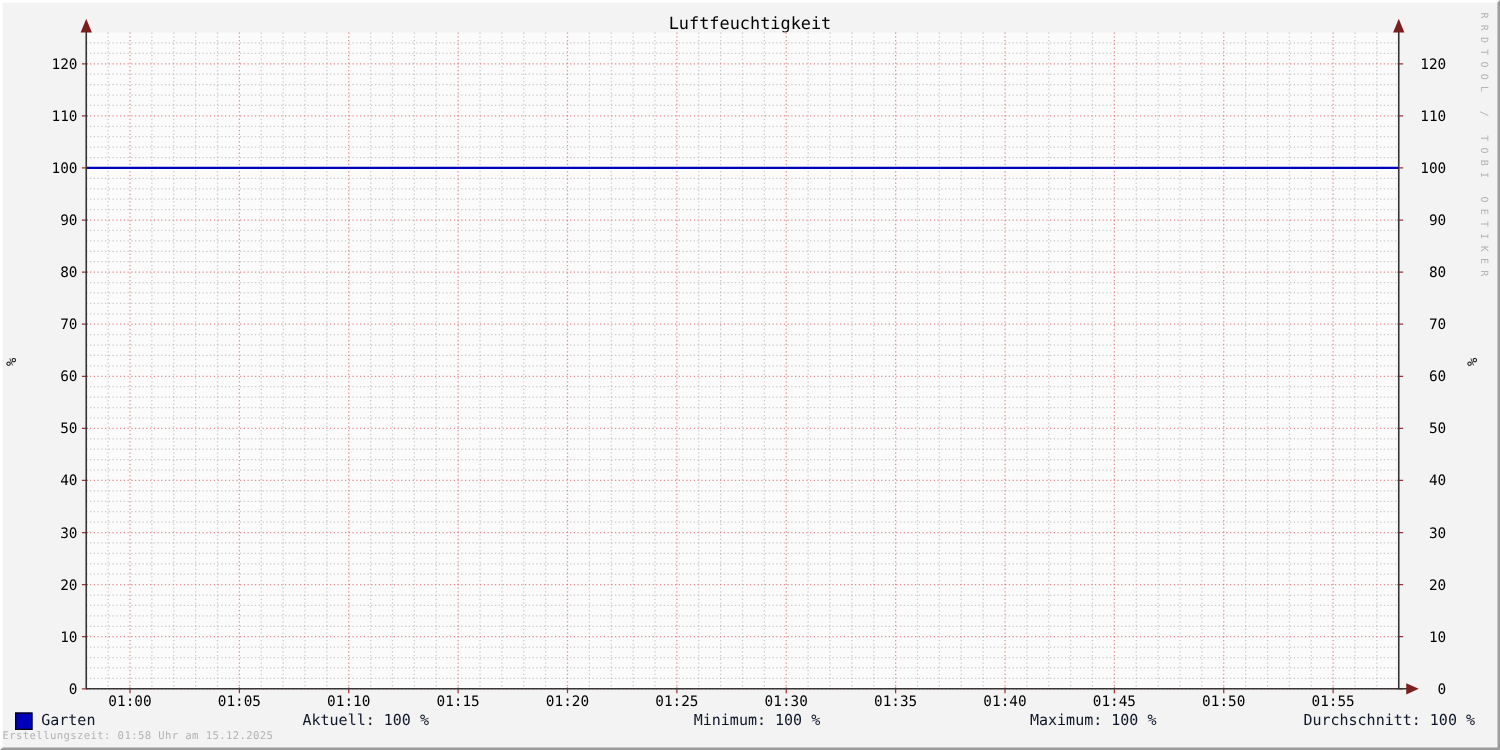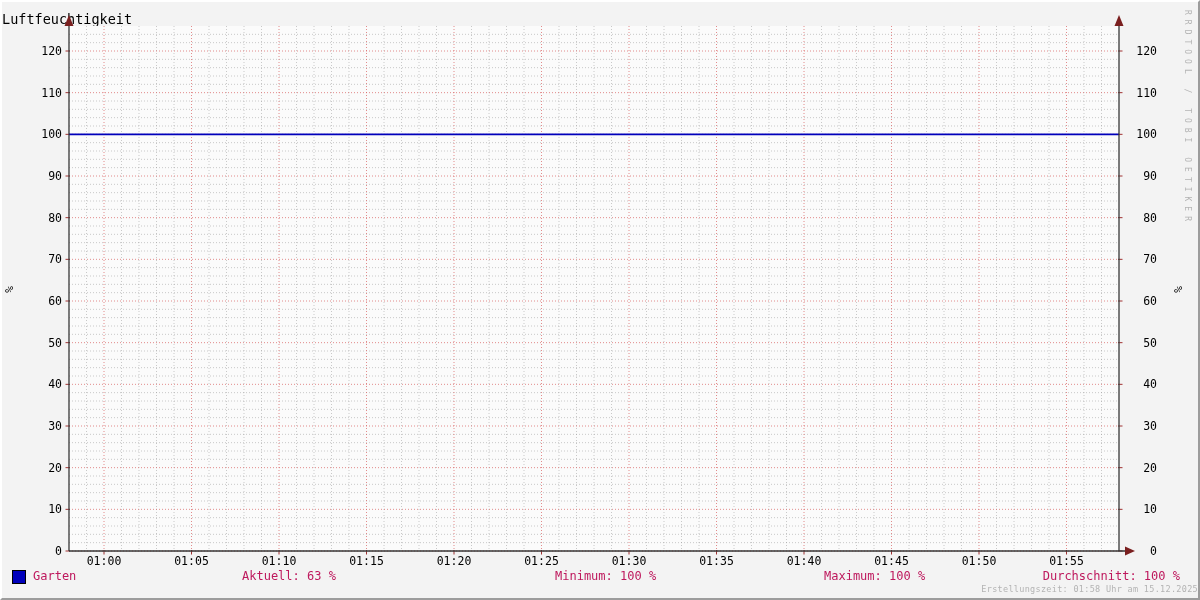--- a/index.html
+++ b/index.html
@@ -4,49 +4,49 @@
 <style>
   html,body{margin:0;padding:0;background:#e8e8e8;}
   .graph{
     position:relative;width:1200px;height:600px;box-sizing:border-box;
     background:#f3f3f3;overflow:hidden;
     border-top:2px solid #ffffff;border-left:2px solid #ffffff;
     border-right:2px solid #9c9c9c;border-bottom:2px solid #9c9c9c;
     font-family:"DejaVu Sans Mono","Liberation Mono",monospace;
   }
   .title{
-    position:absolute;top:9px;left:0;width:100%;
+    position:absolute;top:9px;left:0;width:100%;text-align:center;
     font-size:13.5px;color:#000;letter-spacing:0px;
   }
   .watermark{
     position:absolute;top:8px;right:6px;
     writing-mode:vertical-rl;text-orientation:mixed;
     font-size:8px;letter-spacing:5px;color:#b4b4b4;white-space:nowrap;
   }
   .y-unit{
     position:absolute;font-size:11px;color:#000;
     transform:rotate(-90deg);transform-origin:center;
   }
   .y-unit.left{left:4px;top:281px;}
   .y-unit.right{right:16px;top:281px;}
   #chart-svg{position:absolute;top:0;left:0;}
   #chart-svg text{font-family:"DejaVu Sans Mono","Liberation Mono",monospace;font-size:11.5px;fill:#000;}
-  .legend-row{position:absolute;top:567px;left:0;width:100%;height:16px;font-size:12px;color:#be185d;}
+  .legend-row{position:absolute;top:567px;left:0;width:100%;height:16px;font-size:12px;color:#0f172a;}
   .swatch{
     position:absolute;left:10px;top:1px;width:12px;height:12px;
     border:1px solid #000;background:#0000bb;
   }
   .series-label{position:absolute;left:31px;top:0;}
   .stat{position:absolute;top:0;white-space:nowrap;}
   .stat-0{left:240px;}
   .stat-1{left:513px;padding-left:40px;}
   .stat-2{left:783px;margin-left:39px;}
   .stat-3{right:18px;padding-left:16px;}
   .creation{
-    position:absolute;top:582px;left:0;width:100%;text-align:right;
+    position:absolute;top:582px;left:0;width:100%;text-align:left;
     font-size:8.5px;color:#b3b3b3;letter-spacing:0.3px;
   }
 </style>
 </head>
 <body>
 
 <div class="graph">
 
   <div class="title">Luftfeuchtigkeit</div>
 
@@ -260,21 +260,21 @@
       <line x1="67" y1="549" x2="67" y2="22" stroke="#363636" stroke-width="1.3"></line>
       <line x1="1117" y1="549" x2="1117" y2="22" stroke="#363636" stroke-width="1.3"></line>
       <polygon points="67,13 62.5,24 71.5,24" fill="#7a1f1f"></polygon>
       <polygon points="1117,13 1112.5,24 1121.5,24" fill="#7a1f1f"></polygon>
       <polygon points="1133,549 1123,544.5 1123,553.5" fill="#7a1f1f"></polygon>
     </svg>
 
   <div class="legend-row">
     <span class="swatch" style="background: rgb(0, 0, 187);"></span>
     <span class="series-label">Garten</span>
-    <span class="stat stat-0">Aktuell: 63 %</span>
+    <span class="stat stat-0">Aktuell: 100 %</span>
     <span class="stat stat-1">Minimum: 100 %</span>
     <span class="stat stat-2">Maximum: 100 %</span>
     <span class="stat stat-3">Durchschnitt: 100 %</span>
   </div>
 
   <div class="creation">Erstellungszeit: 01:58 Uhr am 15.12.2025</div>
 
 </div>
 
 </body></html>

